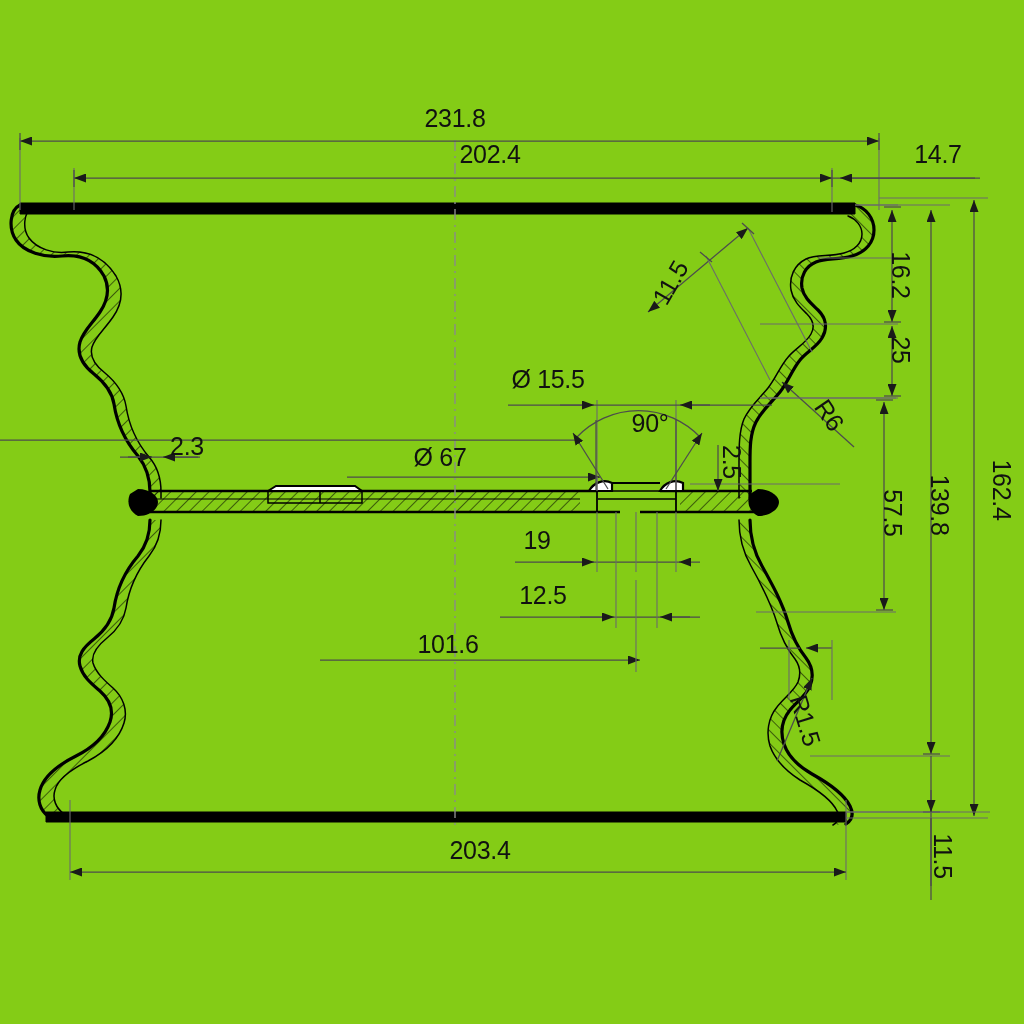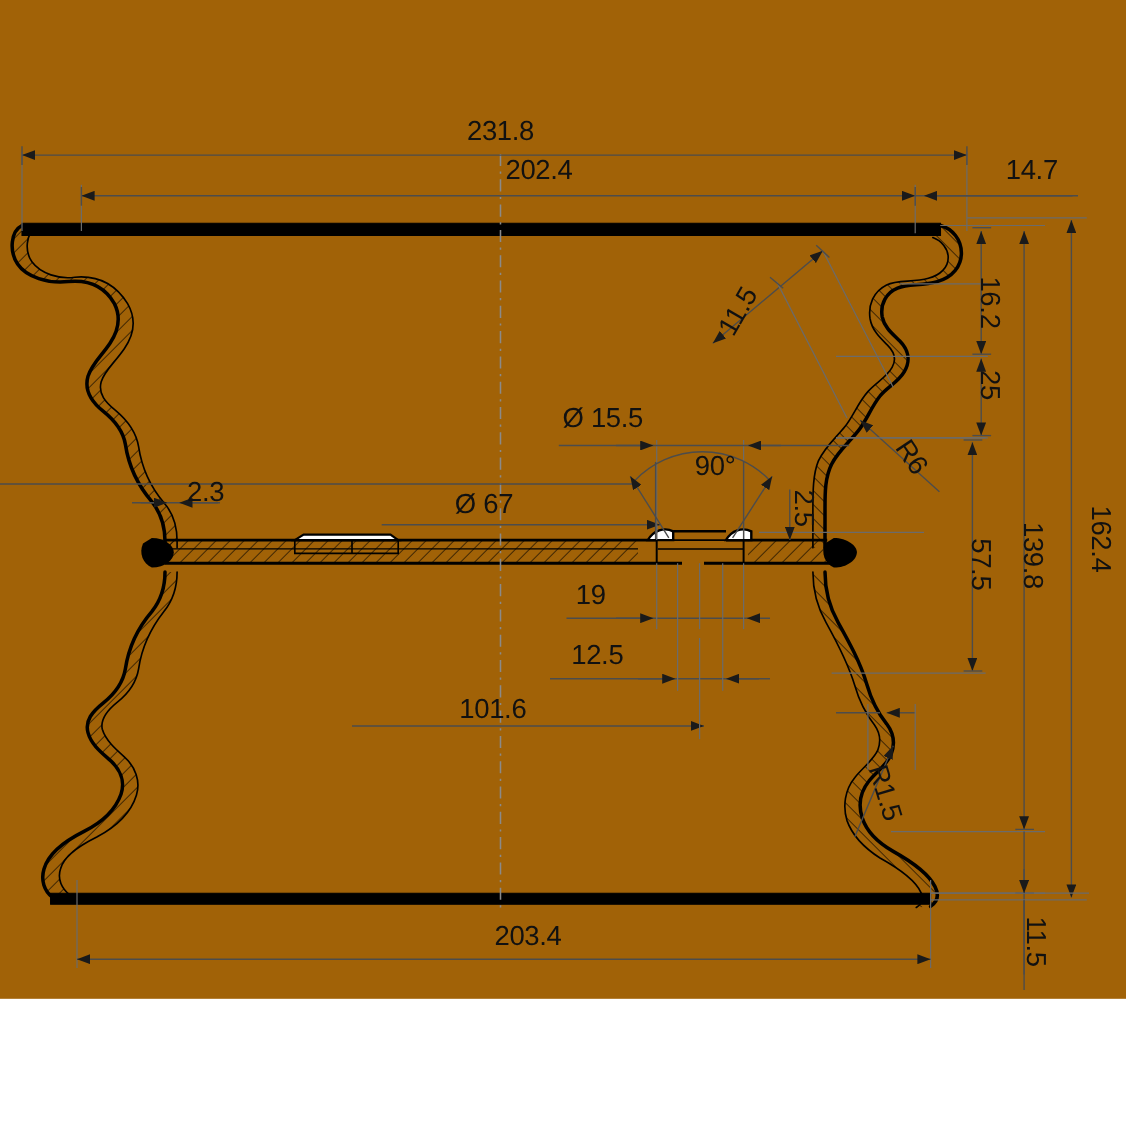--- a/index.html
+++ b/index.html
@@ -8,22 +8,22 @@
     padding: 0;
     background: #ffffff;
     width: 1024px;
     height: 1024px;
     overflow: hidden;
     font-family: "Liberation Sans", sans-serif;
   }
   #drawing-root {
     position: relative;
     width: 1024px;
-    height: 908px;
-    background: #a16207;
+    height: 1024px;
+    background: #84cc16;
   }
   svg#cad {
     position: absolute;
     left: 0;
     top: 0;
     width: 1024px;
     height: 1024px;
     display: block;
   }
   .dim-text {

